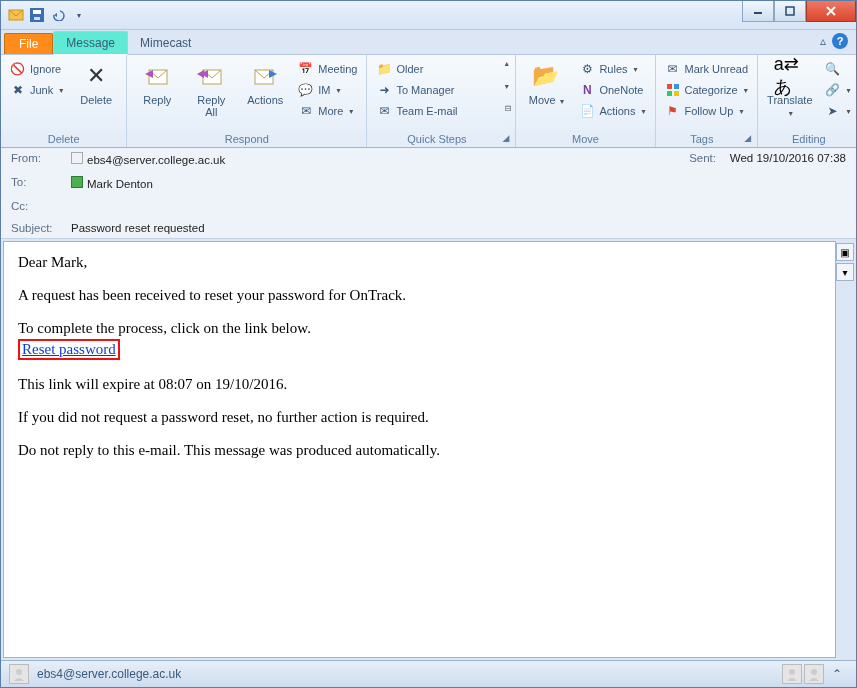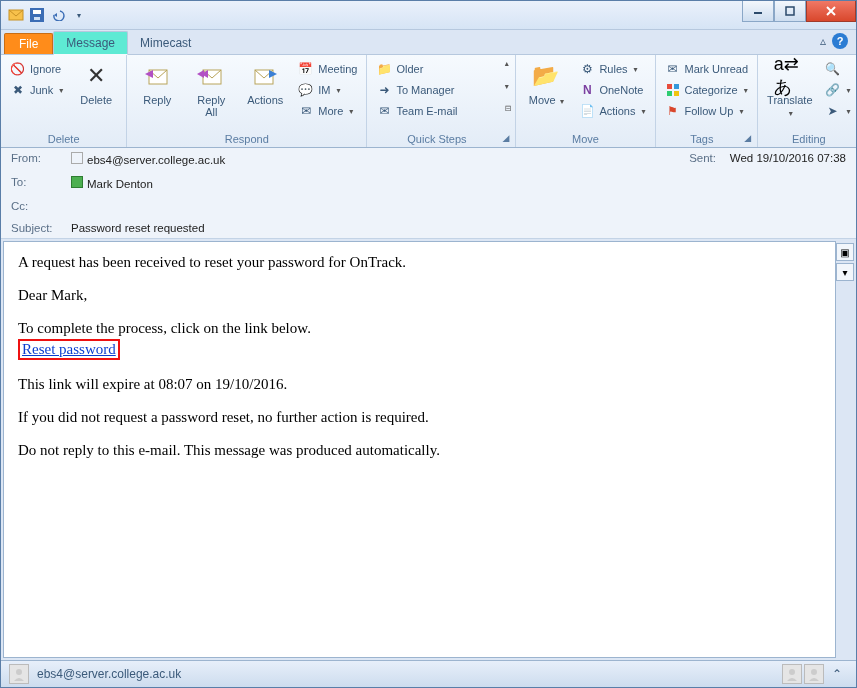--- a/index.html
+++ b/index.html
@@ -292,22 +292,22 @@
     <div>To:</div>
     <div class="val" style="grid-column:2/5"><span style="display:inline-block;width:10px;height:10px;background:#4caf50;border:1px solid #2e7d32;margin-right:4px"></span><span>Mark Denton</span></div>
     <div>Cc:</div>
     <div class="val" style="grid-column:2/5"></div>
     <div>Subject:</div>
     <div class="val" style="grid-column:2/5">Password reset requested</div>
   </div>
 
   <div class="body-area">
     <div class="msg-body">
+      <p>Dear Mark,</p>
       <p>A request has been received to reset your password for OnTrack.</p>
-      <p>Dear Mark,</p>
       <p style="margin-bottom:2px">To complete the process, click on the link below.</p>
       <p><a class="reset-link">Reset password</a></p>
       <p>This link will expire at 08:07 on 19/10/2016.</p>
       <p>If you did not request a password reset, no further action is required.</p>
       <p>Do not reply to this e-mail. This message was produced automatically.</p>
     </div>
     <div class="side-icons">
       <div>▣</div>
       <div>▾</div>
     </div>

